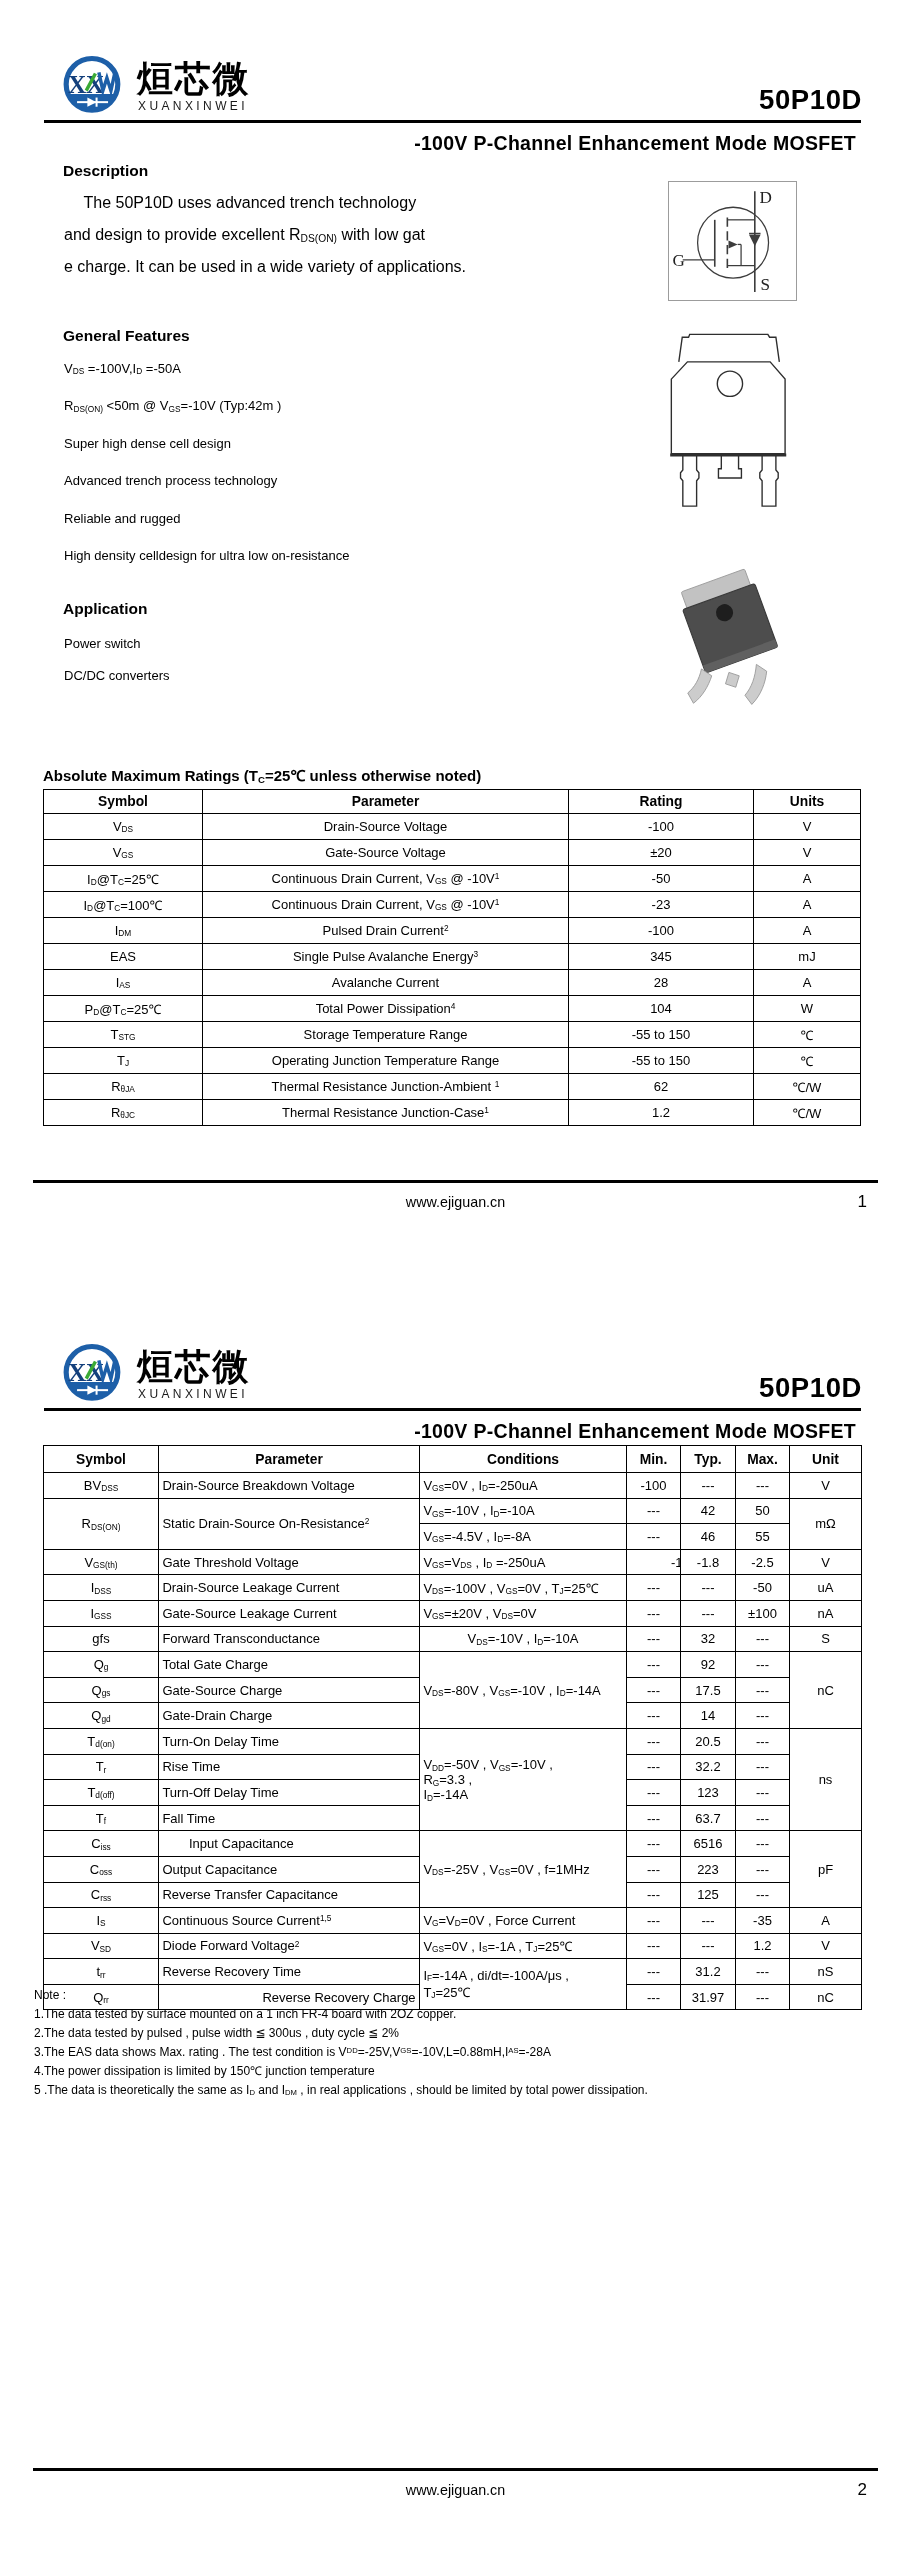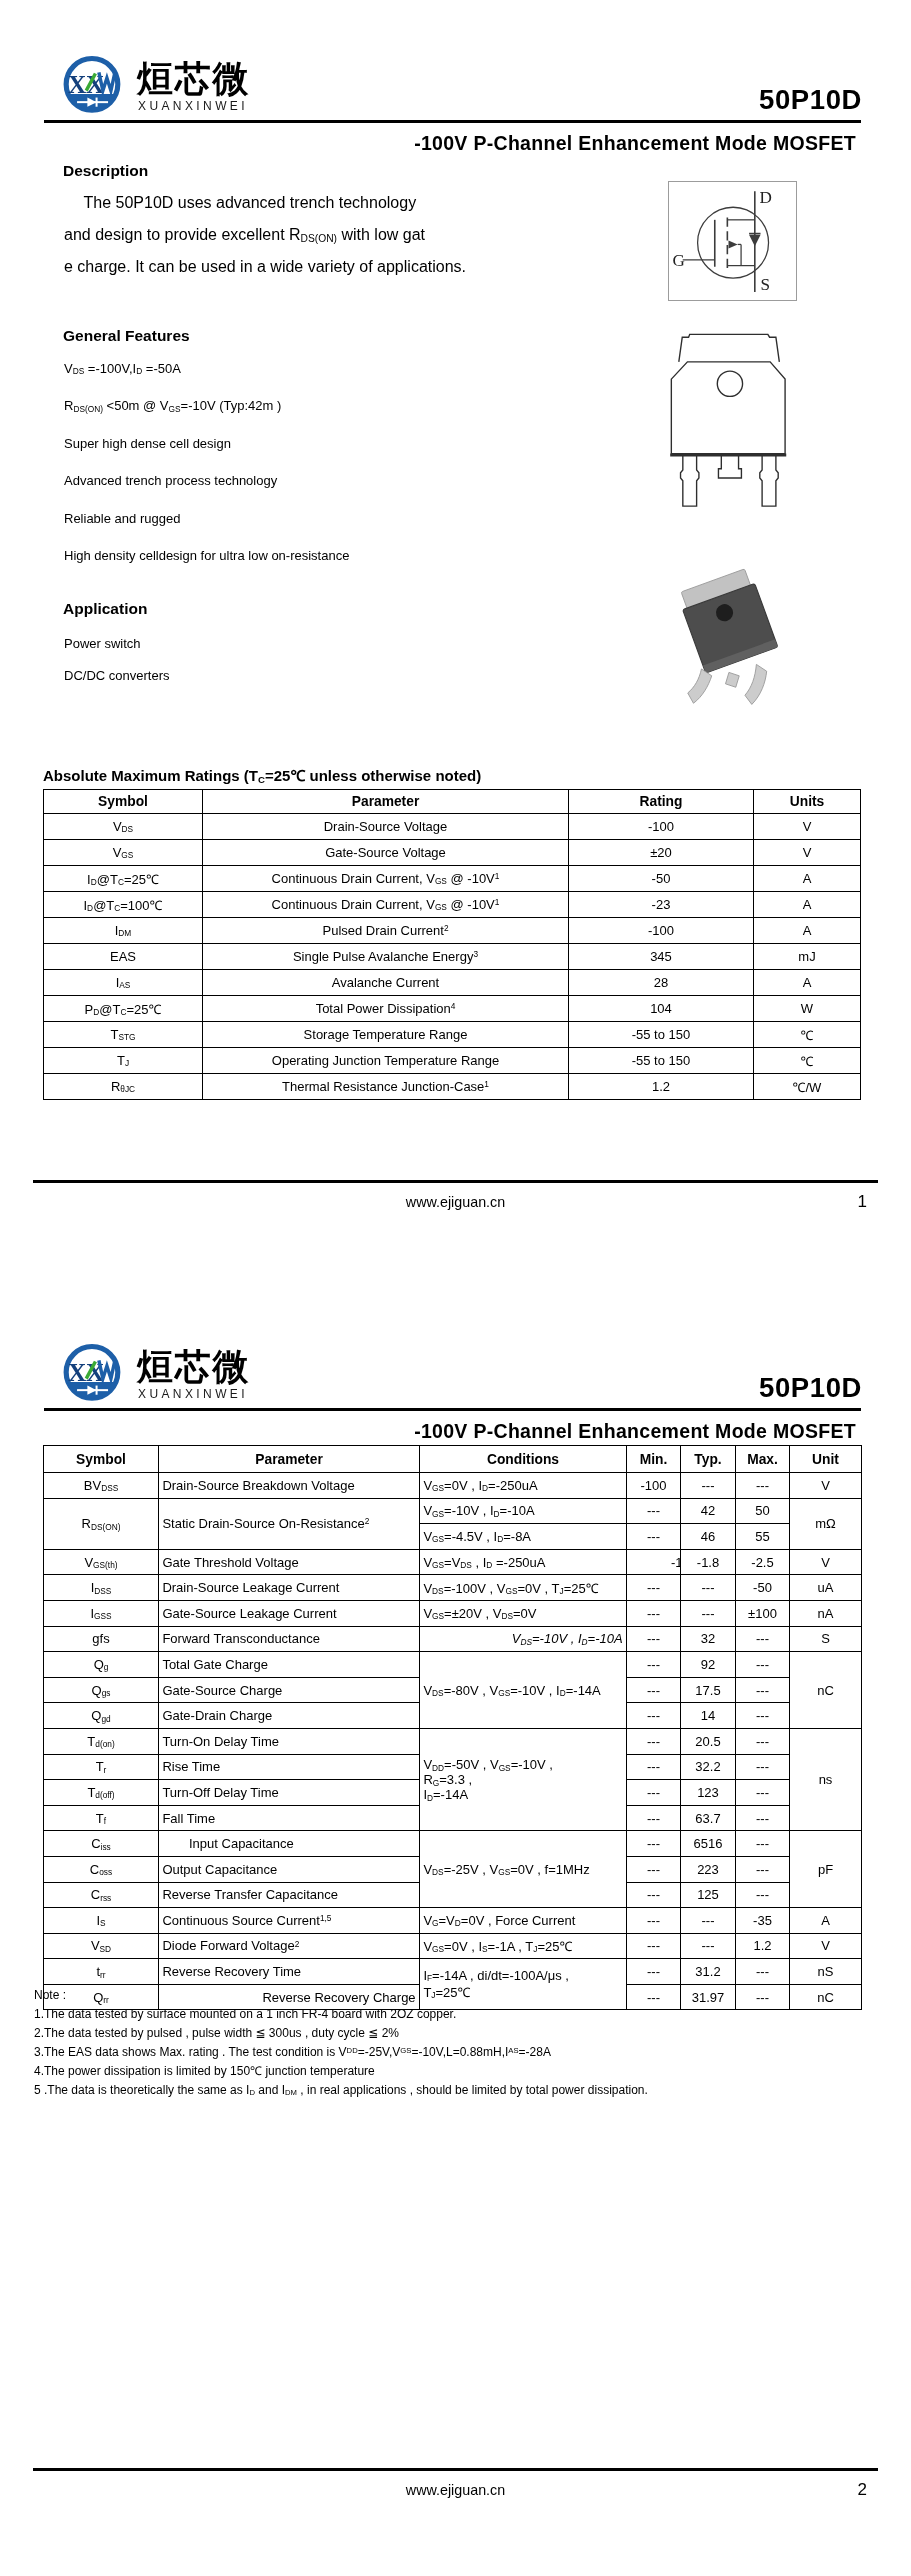--- a/index.html
+++ b/index.html
@@ -196,20 +196,26 @@
             <td style="text-align: center;">-55 to 150</td>
             <td style="text-align: center;">℃</td>
           </tr>
           <tr>
             <td style="text-align: center;">T<sub>J</sub></td>
             <td style="text-align: center;">Operating Junction Temperature Range</td>
             <td style="text-align: center;">-55 to 150</td>
             <td style="text-align: center;">℃</td>
           </tr>
           <tr>
+            <td style="text-align: center;">R<sub>θJA</sub></td>
+            <td style="text-align: center;">Thermal Resistance Junction-Ambient <sup>1</sup></td>
+            <td style="text-align: center;">62</td>
+            <td style="text-align: center;">℃/W</td>
+          </tr>
+          <tr>
             <td style="text-align: center;">R<sub>θJC</sub></td>
             <td style="text-align: center;">Thermal Resistance Junction-Case<sup>1</sup></td>
             <td style="text-align: center;">1.2</td>
             <td style="text-align: center;">℃/W</td>
           </tr>
         </tbody>
     </table>
 
     <div class="h-rule" style="left:33px;top:1180px;width:845px;height:3.4px;"></div>
     <div class="footer-url" style="top:1194px;">www.ejiguan.cn</div>
@@ -303,21 +309,21 @@
             <td style="text-align: left;">Gate-Source Leakage Current</td>
             <td style="text-align: left;">V<sub>GS</sub>=±20V , V<sub>DS</sub>=0V</td>
             <td style="text-align: center;">---</td>
             <td style="text-align: center;">---</td>
             <td style="text-align: center;">±100</td>
             <td style="text-align: center;">nA</td>
           </tr>
           <tr>
             <td style="text-align: center;">gfs</td>
             <td style="text-align: left;">Forward Transconductance</td>
-            <td style="text-align: right; font-style: italic;">V<sub>DS</sub>=-10V , I<sub>D</sub>=-10A</td>
+            <td style="text-align: center;">V<sub>DS</sub>=-10V , I<sub>D</sub>=-10A</td>
             <td style="text-align: center;">---</td>
             <td style="text-align: center;">32</td>
             <td style="text-align: center;">---</td>
             <td style="text-align: center;">S</td>
           </tr>
           <tr>
             <td style="text-align: center;">Q<sub>g</sub></td>
             <td style="text-align: left;">Total Gate Charge</td>
             <td rowspan="3" style="text-align: left;">V<sub>DS</sub>=-80V , V<sub>GS</sub>=-10V , I<sub>D</sub>=-14A</td>
             <td style="text-align: center;">---</td>

